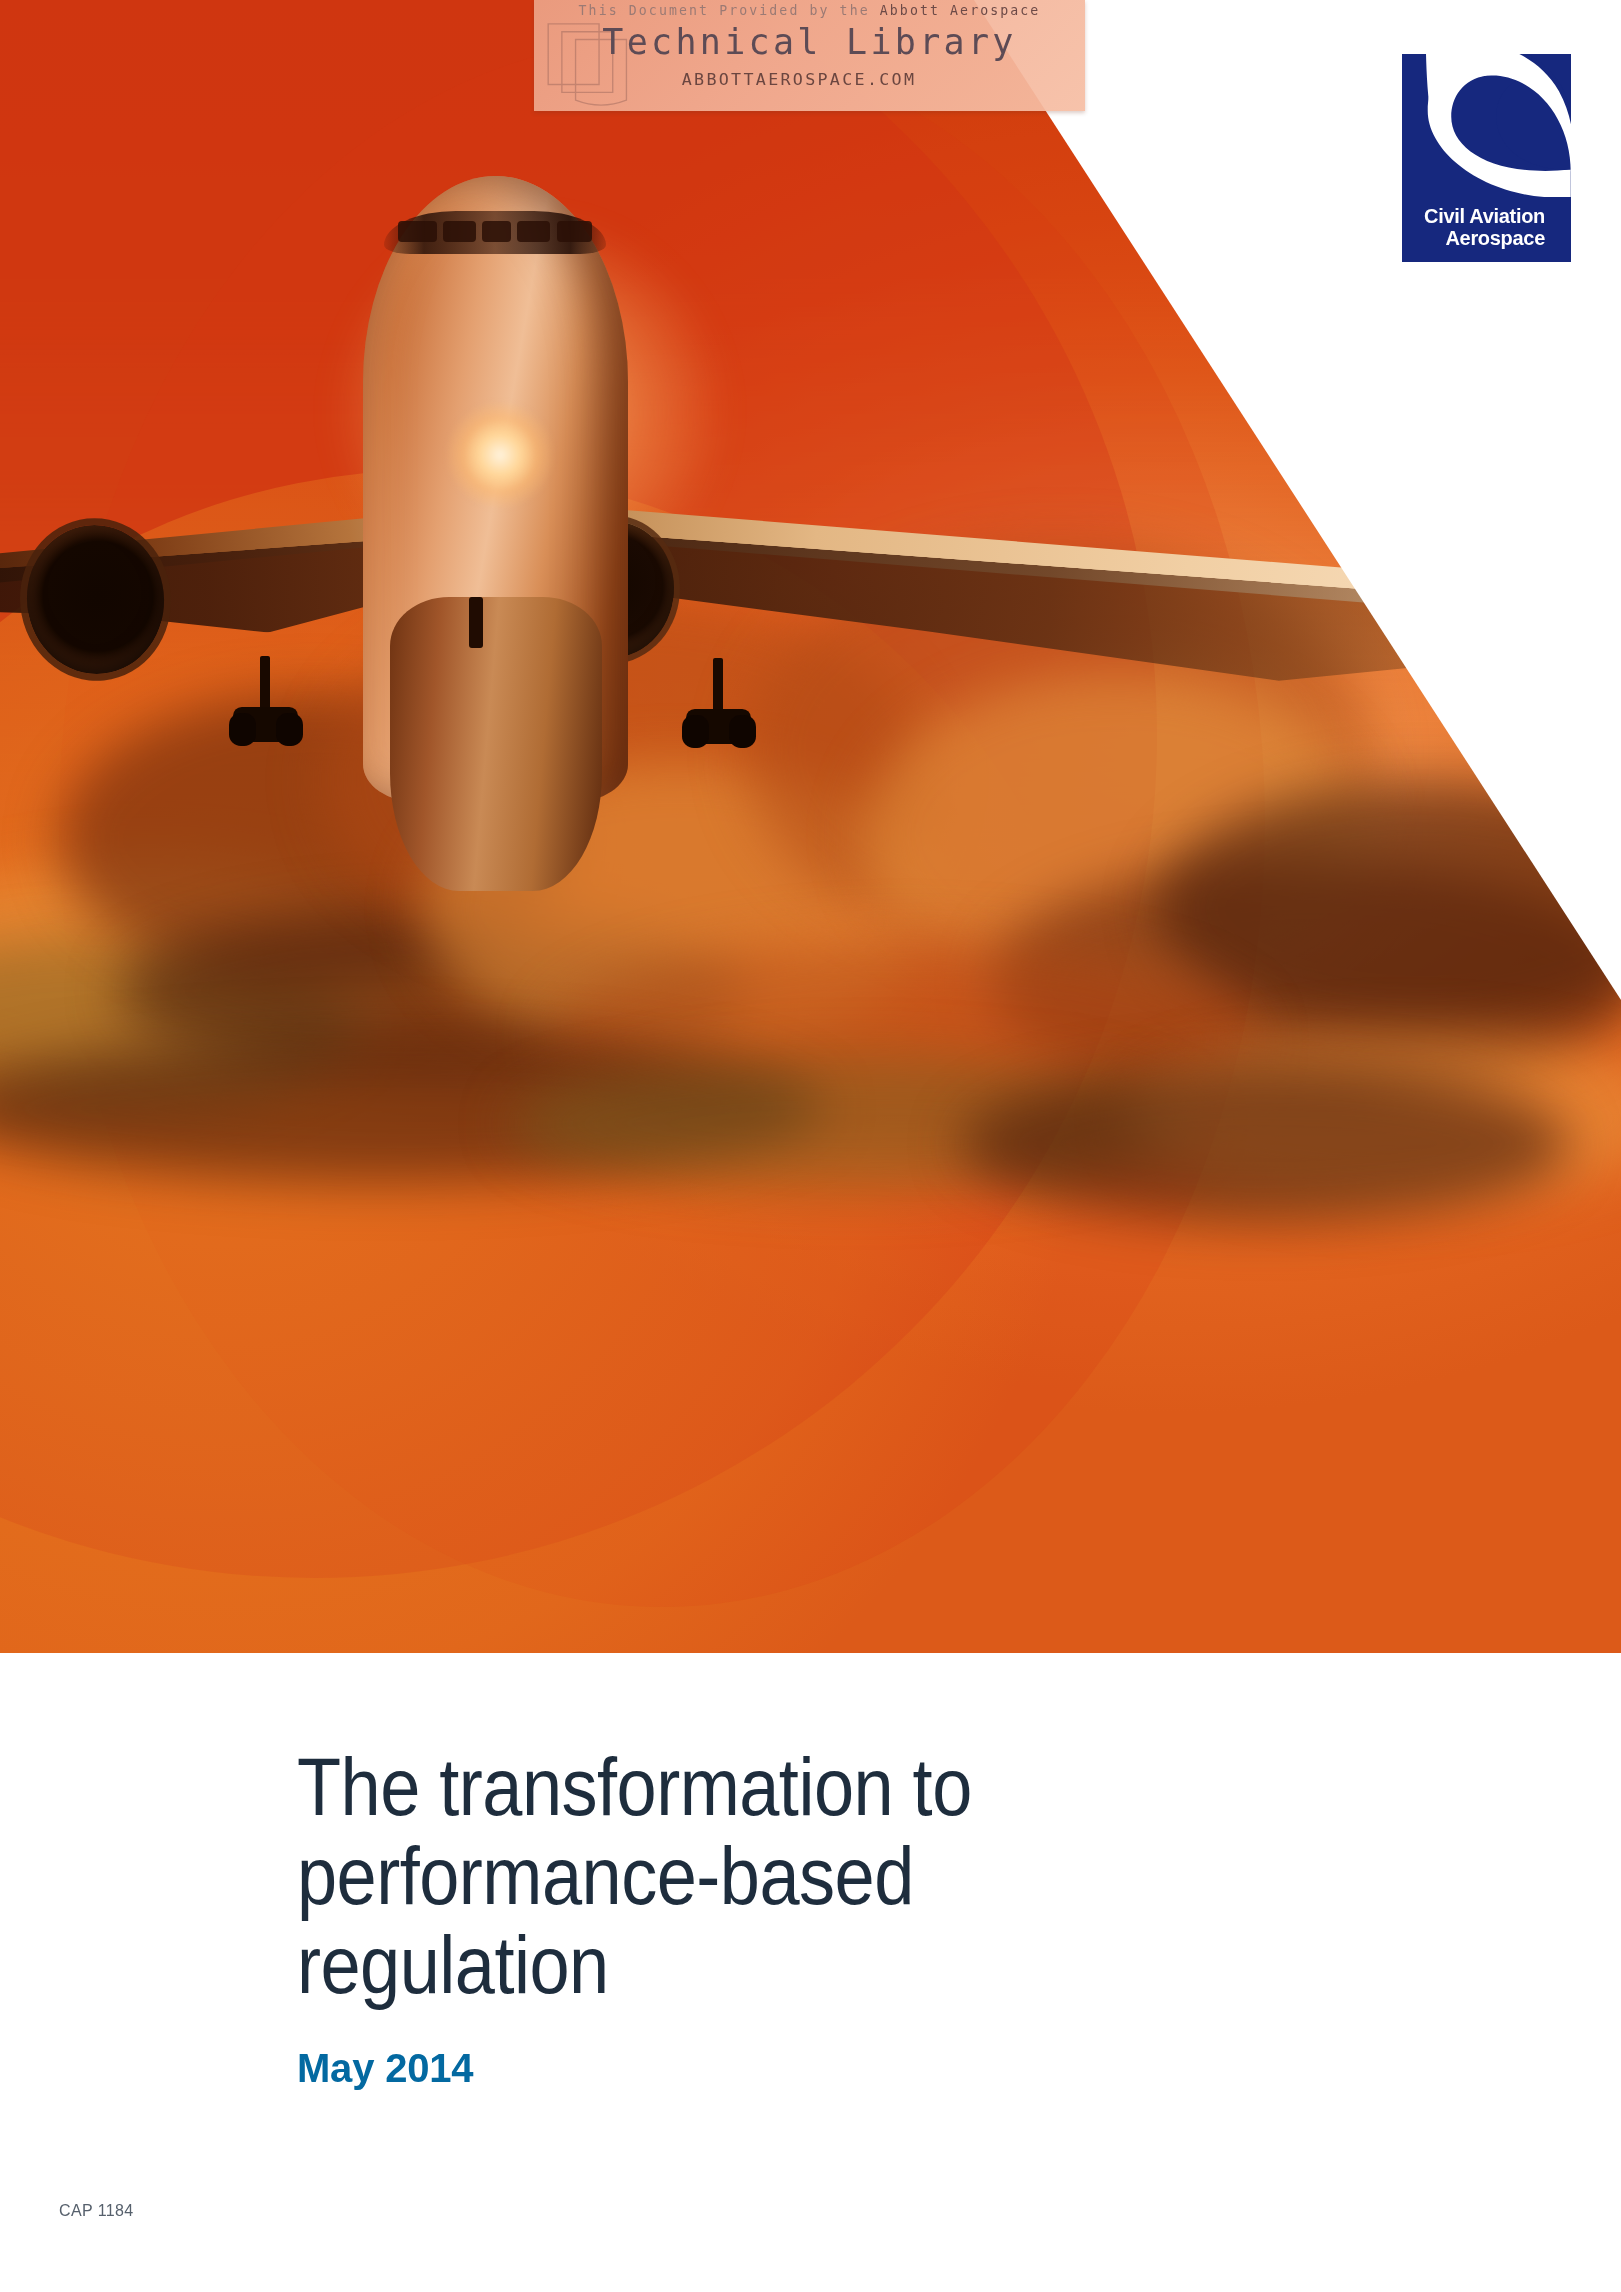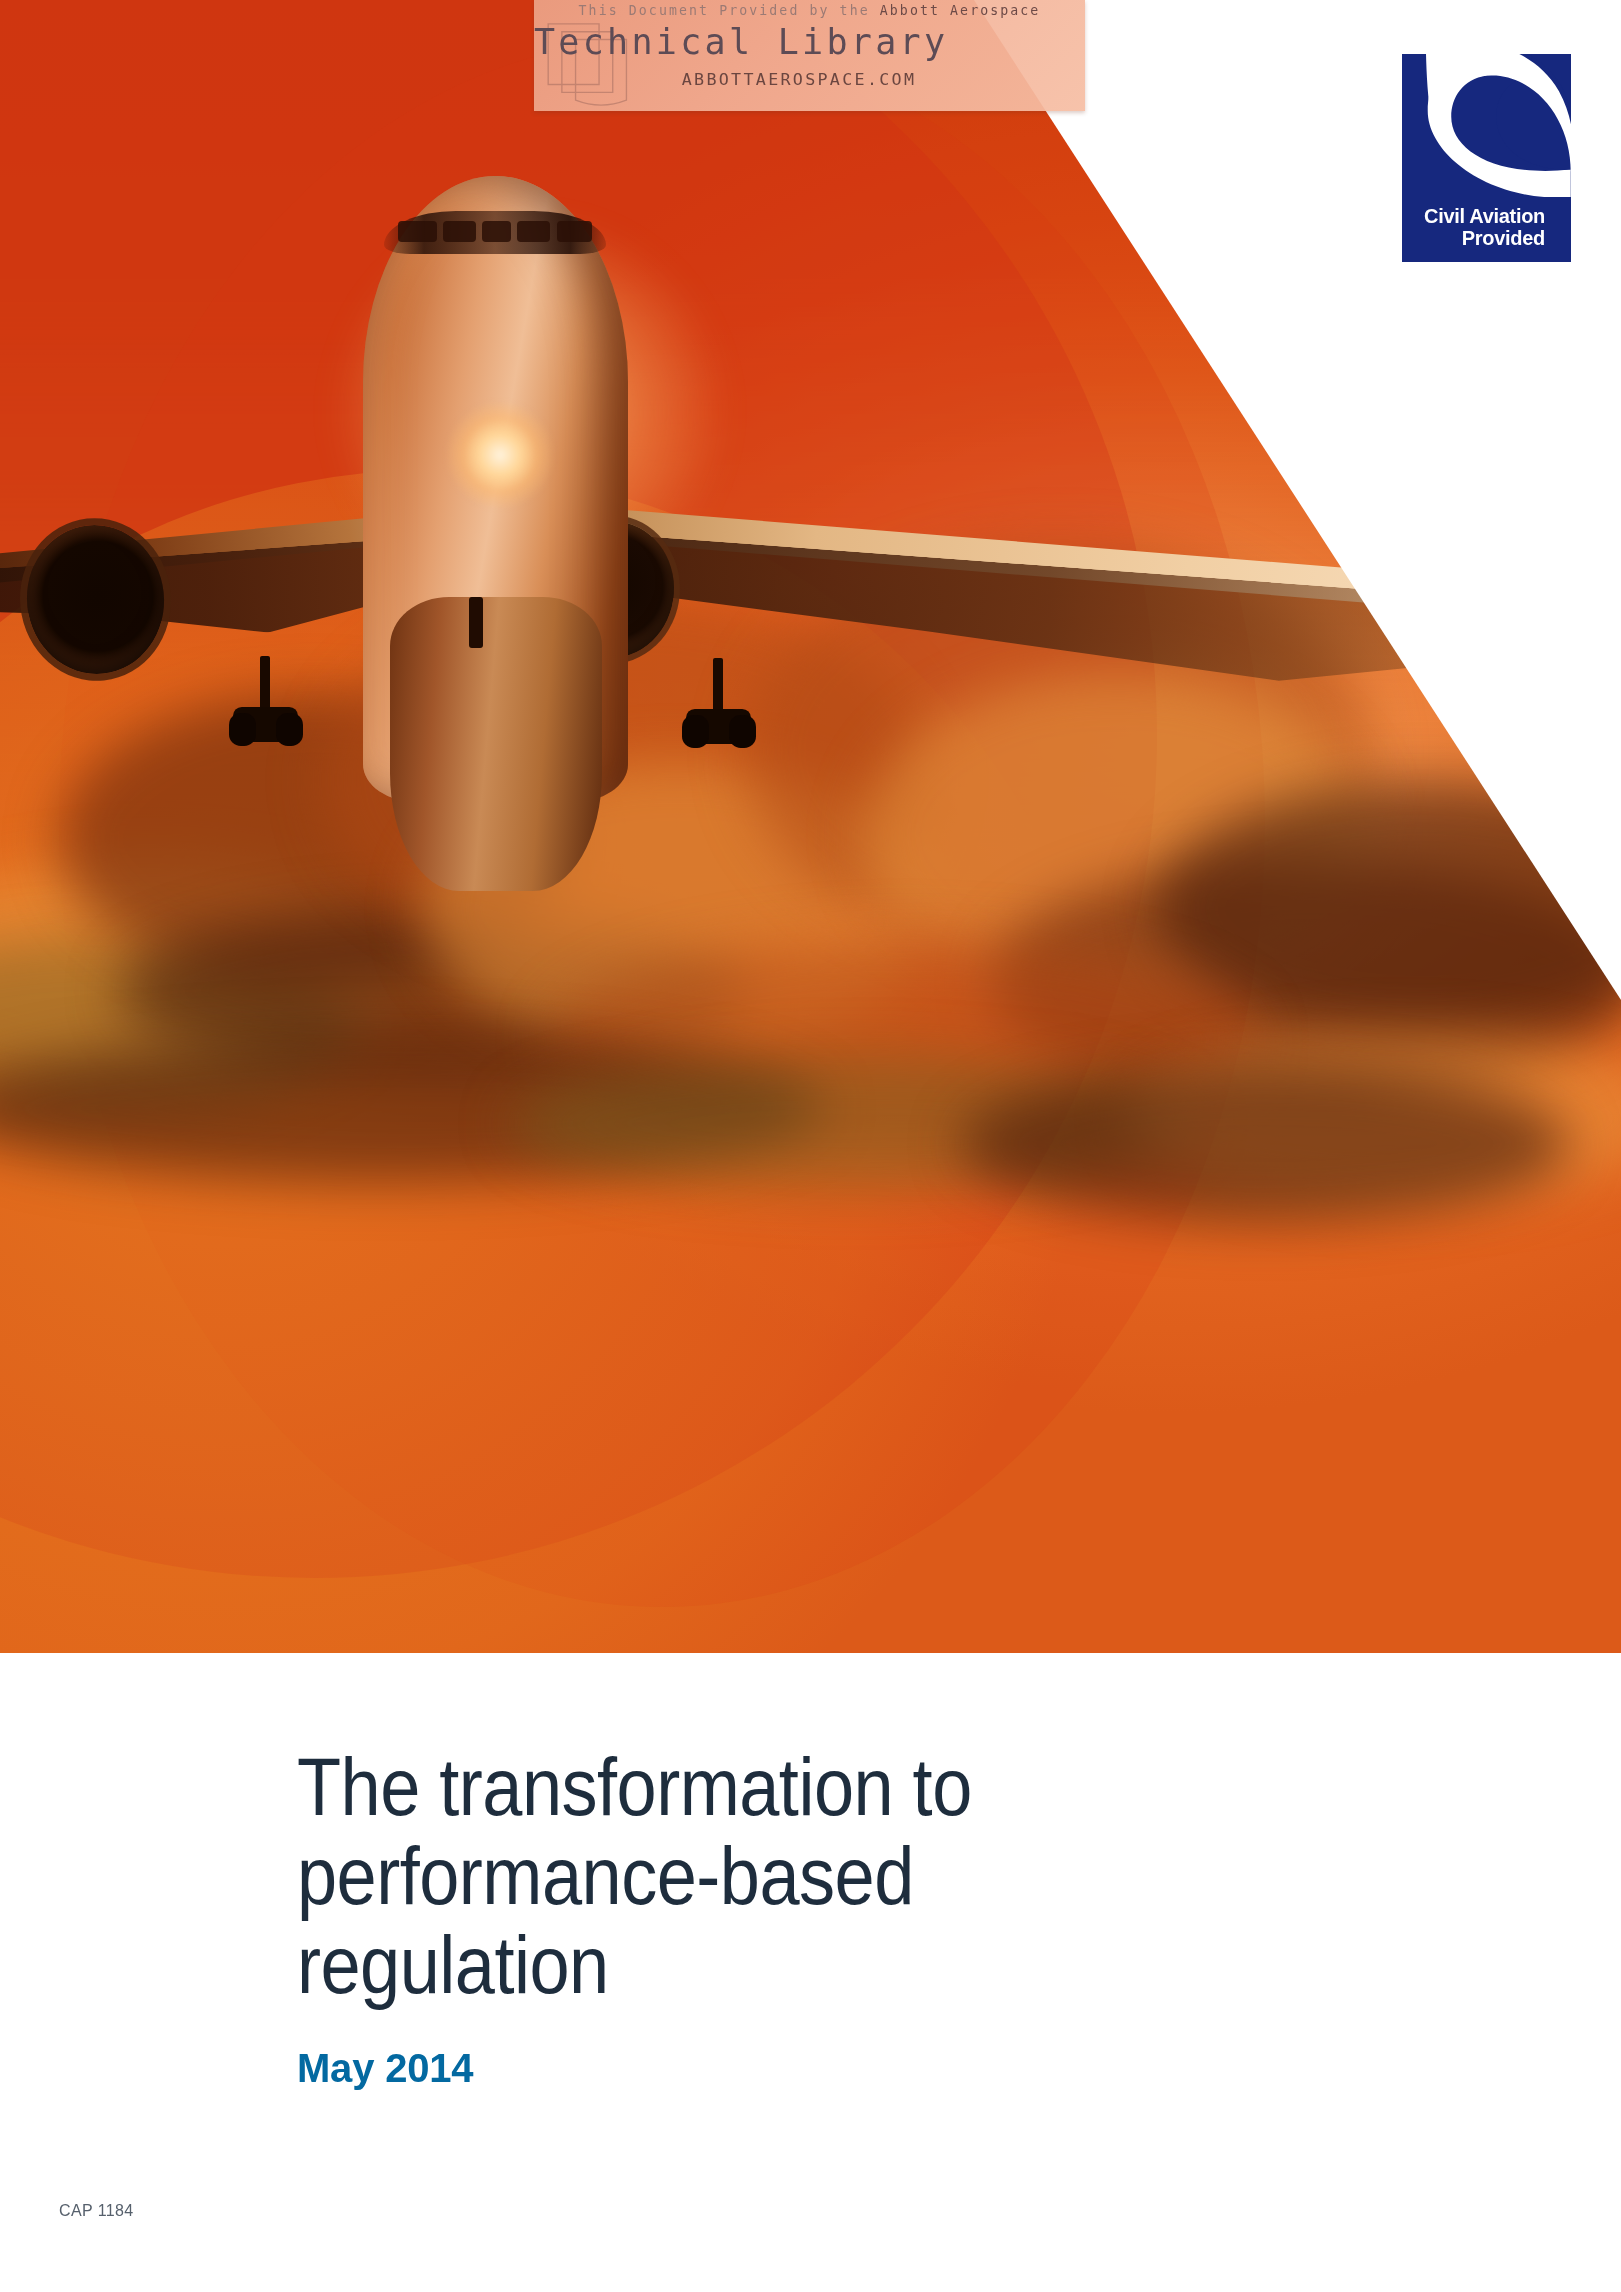--- a/index.html
+++ b/index.html
@@ -138,21 +138,21 @@
     overflow:hidden;
   }
   .wm-pages{position:absolute;left:7.8px;top:17.6px;width:118px;height:90px;opacity:.40;}
   .wm-line1{
     position:absolute;left:0;right:0;top:2.9px;text-align:center;
     font-size:13.2px;letter-spacing:2.1px;color:#6d4a47;
     font-family:"DejaVu Sans Mono","Liberation Mono",monospace;
   }
   .wm-line1 .grey{color:#9b7a74;}
   .wm-line2{
-    position:absolute;left:0;right:0;top:21.6px;
+    position:absolute;left:0;right:0;top:21.6px;text-align:center;
     font-size:35px;letter-spacing:3.3px;color:#5d4b55;font-weight:400;
     font-family:"DejaVu Sans Mono","Liberation Mono",monospace;
   }
   .wm-line3{
     position:absolute;left:0;right:21px;top:69px;text-align:center;
     font-size:16.7px;letter-spacing:2.3px;color:#6b4640;
     font-family:"DejaVu Sans Mono","Liberation Mono",monospace;
   }
 
   
@@ -279,21 +279,21 @@
         <path d="M86 -10 C132 -10 172 24 172 70 L172 118
                  C128 120 96 96 96 64 C96 42 110 26 132 22 L132 -2
                  C118 -8 102 -10 86 -10 Z" fill="#16287e"></path>
         <path d="M24 -16 C24 -16 122 -28 160 38 C180 74 176 118 172 120
                  C172 70 140 26 96 22 C62 20 36 38 30 66
                  C24 40 24 -16 24 -16 Z" fill="#ffffff"></path>
       </svg>
     </div>
     <div class="caa-text">
       <div>Civil Aviation</div>
-      <div>Provided</div>
+      <div>Aerospace</div>
     </div>
   </div>
 
 </div>
 
 <div id="lower">
   <h1 id="doc-title">The transformation to performance-based regulation</h1>
   <div id="doc-date">May 2014</div>
   <div id="cap-number">CAP 1184</div>
 </div>

